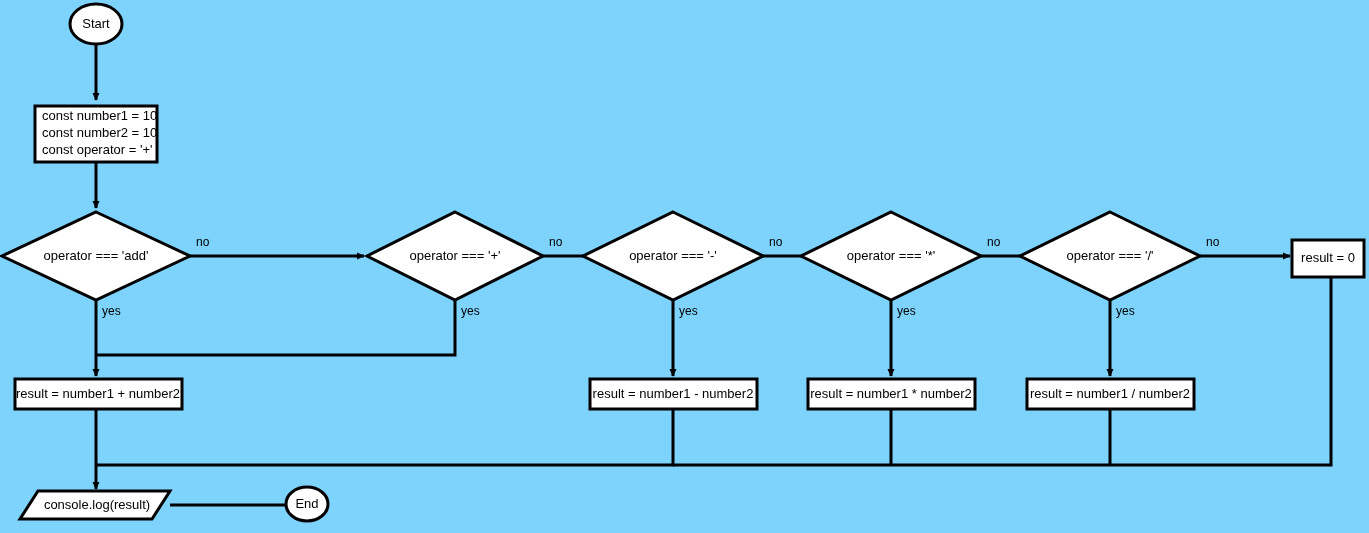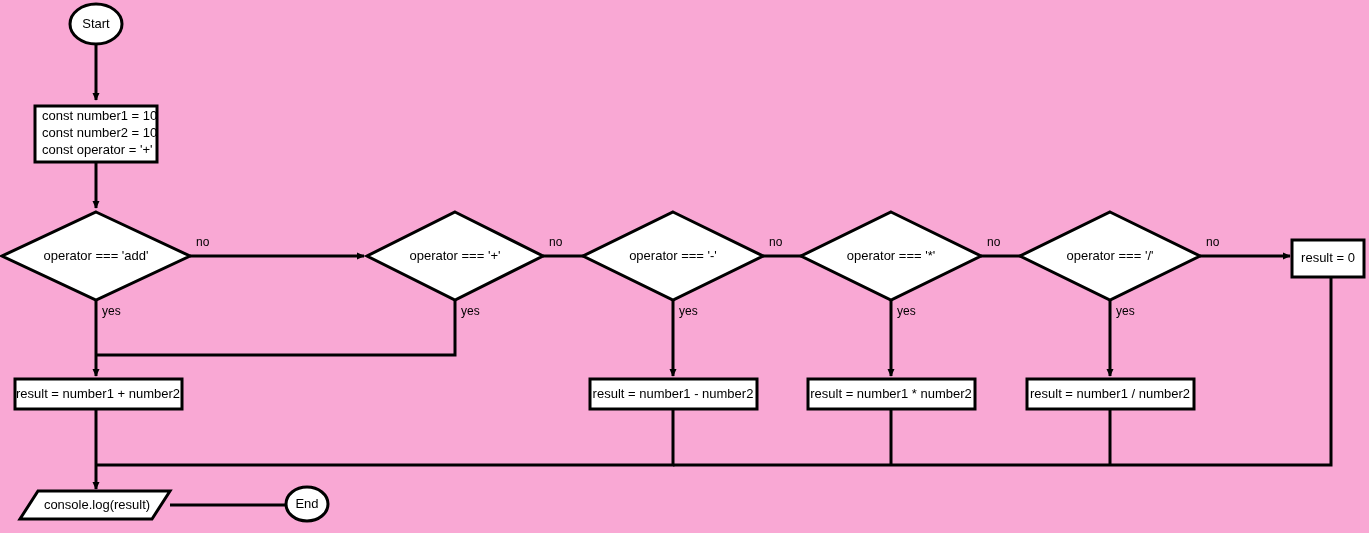--- a/index.html
+++ b/index.html
@@ -4,21 +4,21 @@
 <style>
   html, body {
     margin: 0;
     padding: 0;
     background: #ffffff;
   }
   #canvas {
     position: relative;
     width: 1369px;
     height: 533px;
-    background: #f9a8d4;
+    background: #7dd3fc;
     font-family: "Liberation Sans", sans-serif;
   }
   svg {
     display: block;
   }
   .shape {
     fill: #ffffff;
     stroke: #000000;
     stroke-width: 3;
     stroke-linejoin: miter;

